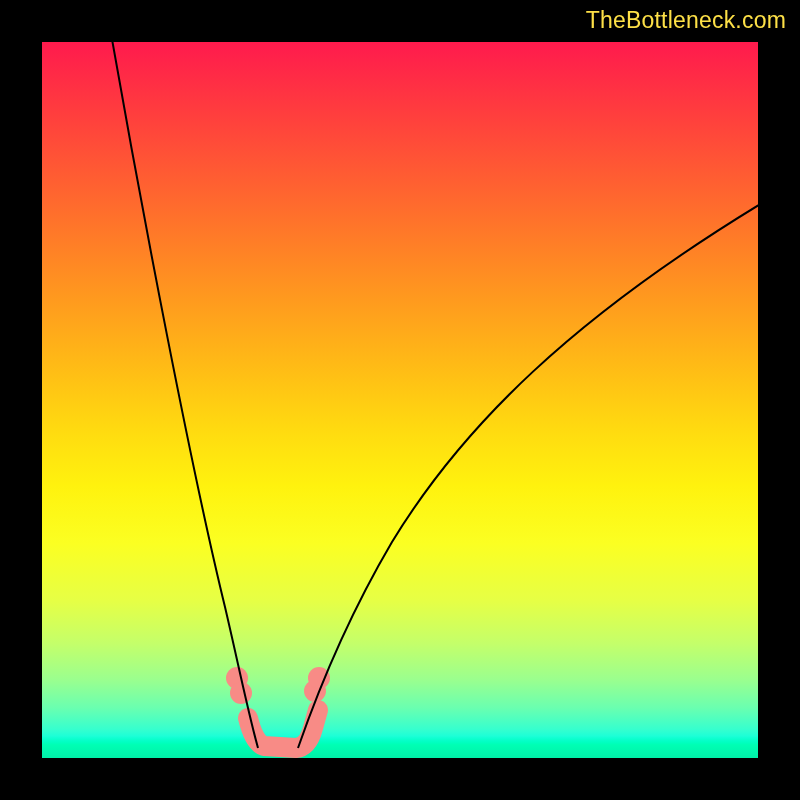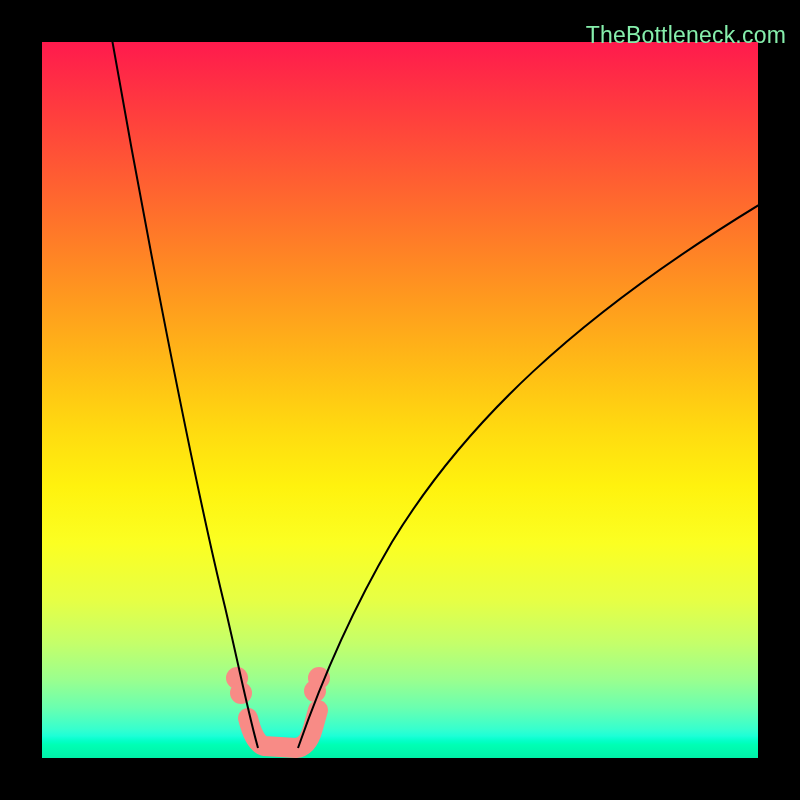--- a/index.html
+++ b/index.html
@@ -81,24 +81,23 @@
   }
   .pinkdot {
     fill: #f88b86;
   }
   .watermark {
     position: absolute;
     top: 7px;
     right: 14px;
     font-family: Arial, Helvetica, sans-serif;
     font-size: 23px;
-    color: #86efac;
+    color: #fde047;
     letter-spacing: 0.2px;
     user-select: none;
-    margin-top: 15px;
   }
 </style>
 </head>
 <body>
 
 <div class="stage">
 
   <div class="plot">
     <div class="gradient"></div>
     <div class="greenband"></div>

